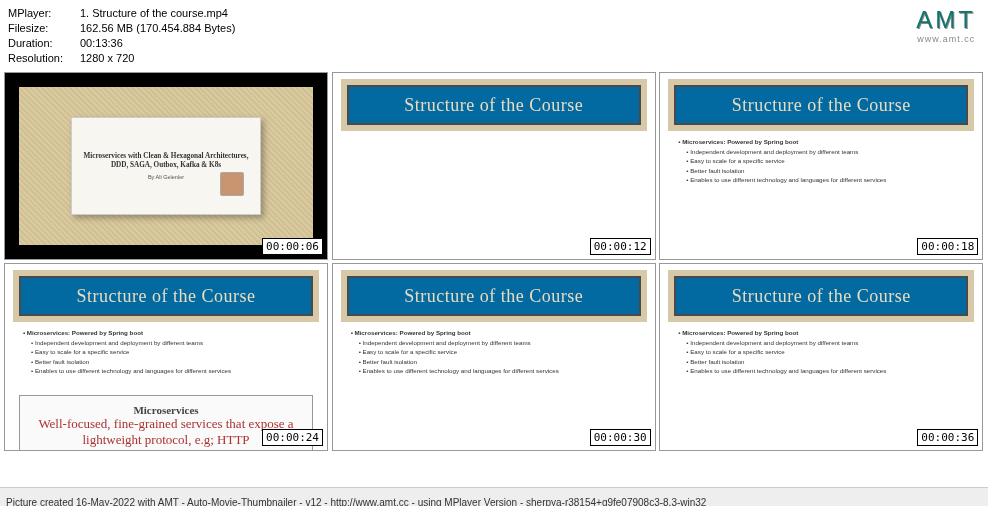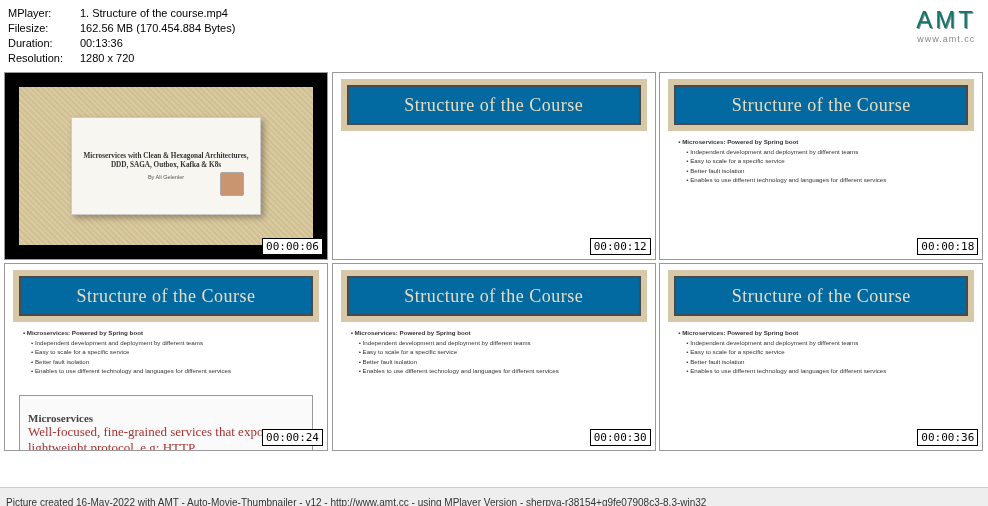--- a/index.html
+++ b/index.html
@@ -133,21 +133,22 @@
   }
   .slide-body .b1 { font-weight: bold; }
   .slide-body ul { list-style: none; }
   .slide-body li.bullet1::before { content: "▪ "; font-size: 6px; }
   .slide-body li.bullet2 { padding-left: 8px; }
   .slide-body li.bullet2::before { content: "• "; }
   .micro-callout {
     margin: 18px 14px 0 14px;
     border: 1px solid #999;
     background: #fafafa;
-    padding: 16px 8px;
+    padding: 8px 8px;
+    text-align: center;
   }
   .micro-callout .mc-title {
     font-family: Georgia, serif;
     font-size: 11px;
     color: #444;
     font-weight: bold;
   }
   .micro-callout .mc-sub {
     font-family: Liberation Serif, serif;
     font-size: 13px;

